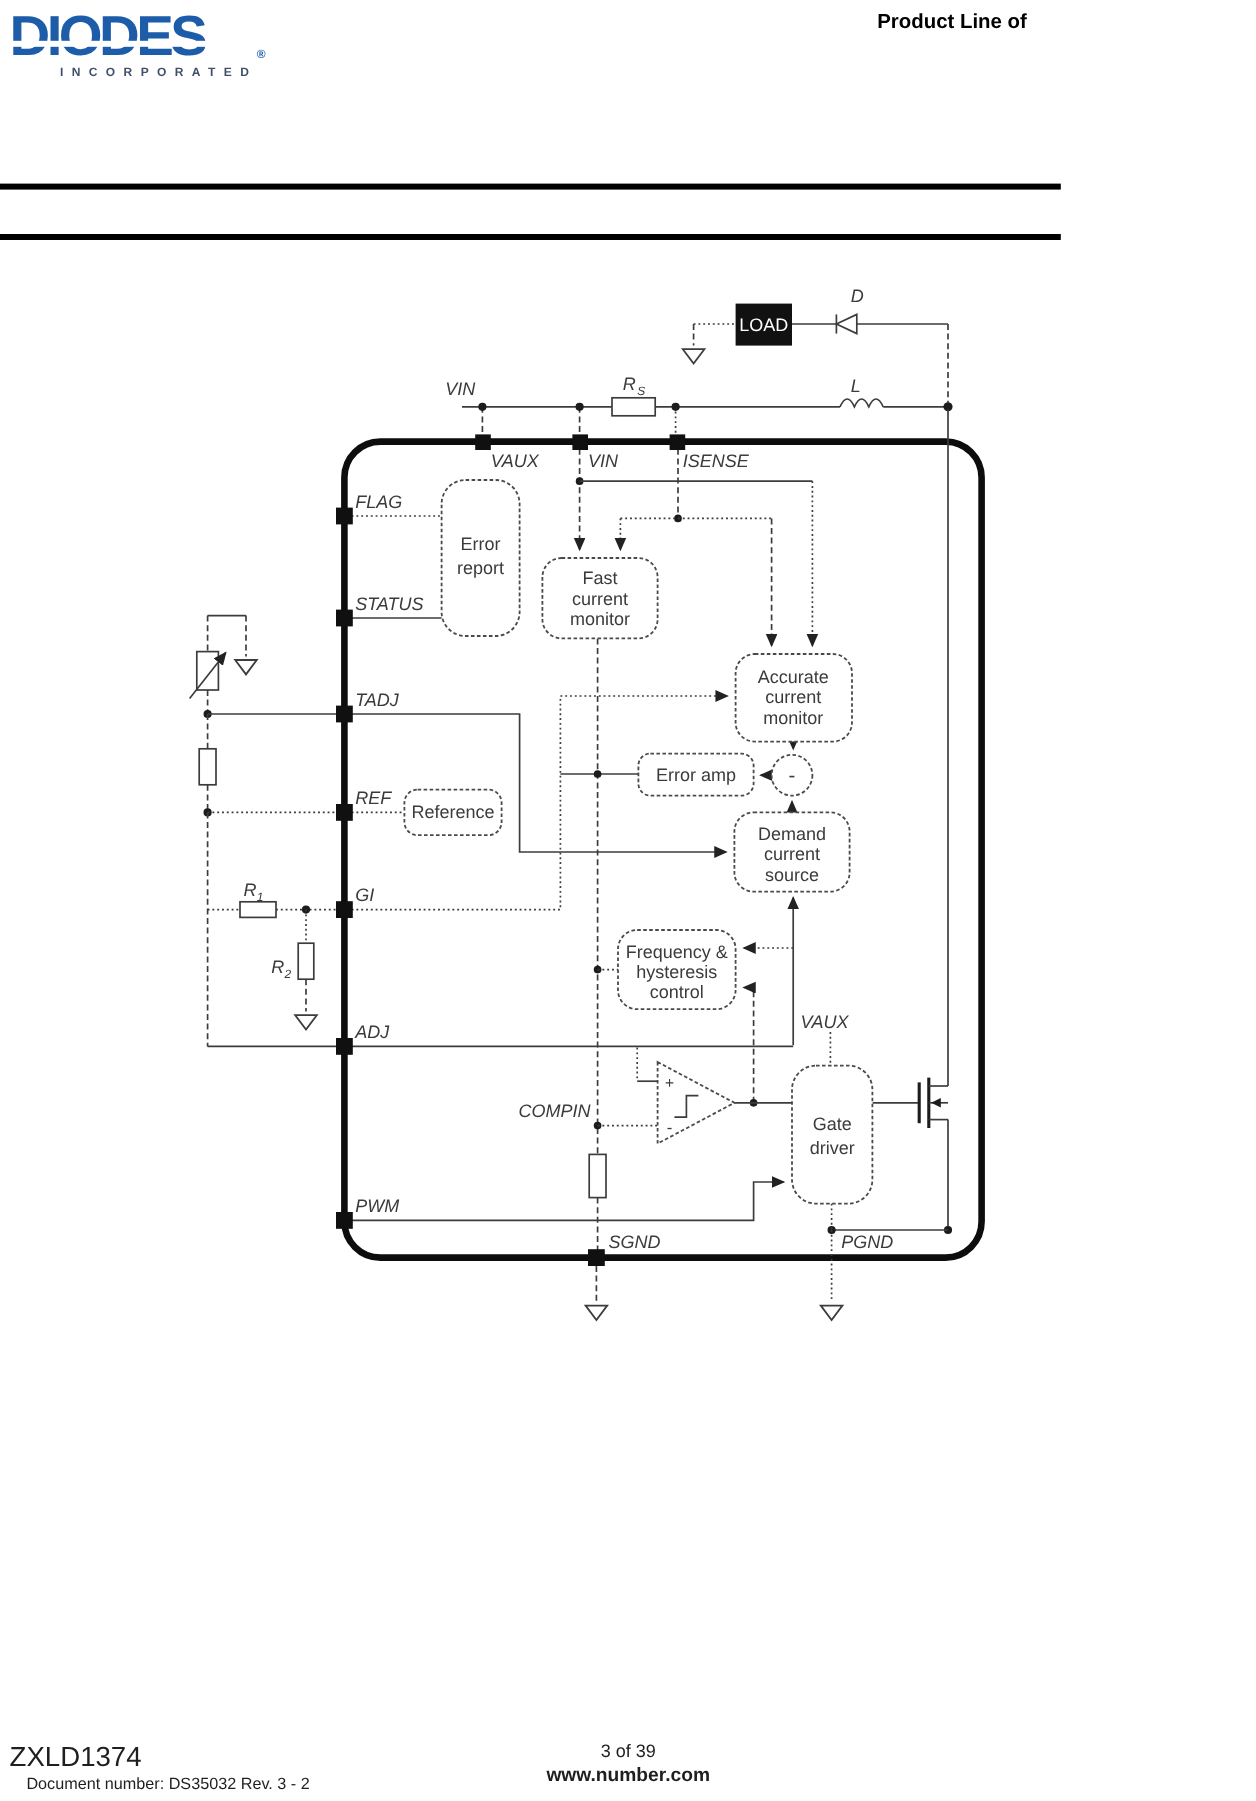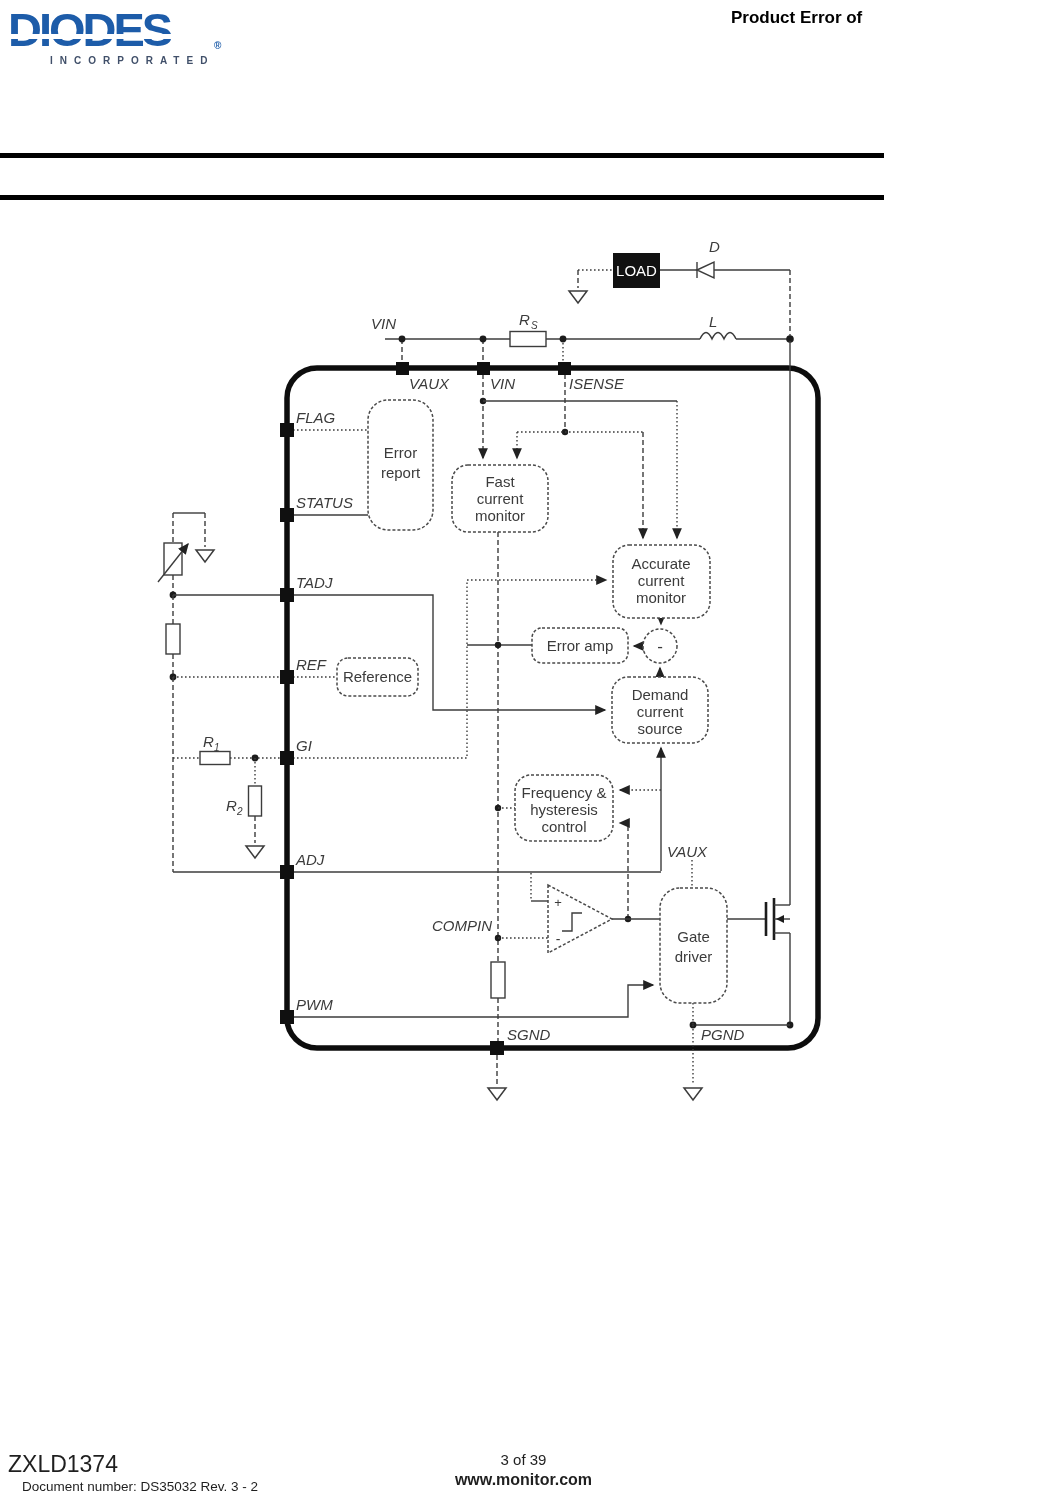--- a/index.html
+++ b/index.html
@@ -42,21 +42,21 @@
 <body>
 
 <div id="page">
 
   <div class="abs" id="diodes-logo">
     <div id="diodes-word">DIODES</div>
     <div class="abs" id="diodes-stripe"></div>
     <div class="abs" id="diodes-reg">®</div>
     <div class="abs" id="diodes-sub">INCORPORATED</div>
   </div>
-  <div class="abs" id="product-line">Product Error of</div>
+  <div class="abs" id="product-line">Product Line of</div>
   <div class="abs" id="zetex-divider"></div>
   <div class="abs" id="zetex-logo">ZETEX</div>
   <div class="abs" id="zetex-sub-clip">
     <span>SEMICONDUCTORS</span>
   </div>
   <div class="abs" id="zetex-box"></div>
 
   <div class="abs rule" style="top:153px"></div>
   <div class="abs rule" style="top:195px"></div>
 
@@ -283,15 +283,15 @@
       <text class="plbl" x="492" y="931" text-anchor="end">COMPIN</text>
       <text class="plbl" x="507" y="1040">SGND</text>
       <text class="plbl" x="701" y="1040">PGND</text>
       <text class="plbl" x="667" y="857">VAUX</text>
     </g>
   </svg>
 
   <div class="abs" id="footer-part">ZXLD1374</div>
   <div class="abs" id="footer-doc">Document number: DS35032 Rev. 3 - 2</div>
   <div class="abs" id="footer-page">3 of 39</div>
-  <div class="abs" id="footer-site">www.monitor.com</div>
+  <div class="abs" id="footer-site">www.number.com</div>
 
 </div>
 
 </body></html>

